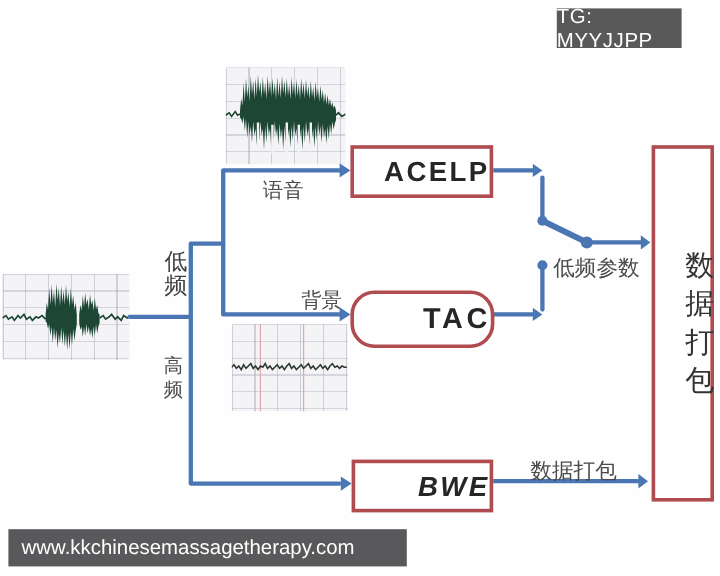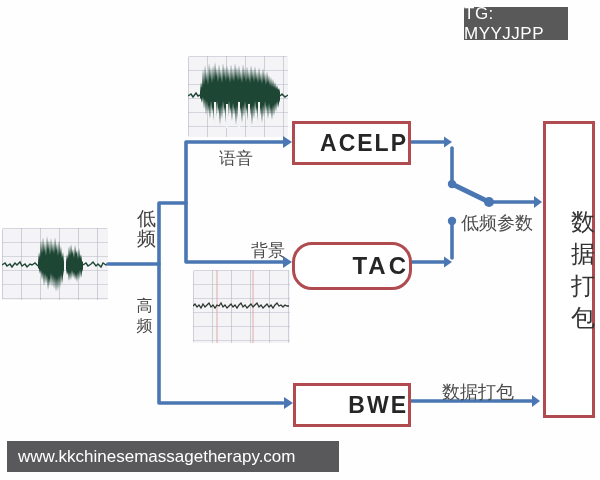--- a/index.html
+++ b/index.html
@@ -17,21 +17,21 @@
   .panel-noise{left:193px;top:270px;width:97px;height:73px;}
 
   
   .wires{position:absolute;left:0;top:0;width:600px;height:480px;pointer-events:none;}
 
   
   .node{position:absolute;background:#ffffff;border:3px solid #b04b50;box-sizing:border-box;
         display:flex;align-items:center;justify-content:flex-end;color:#262626;}
   .node-acelp{left:292px;top:121px;width:119px;height:44px;font-size:23px;font-weight:bold;letter-spacing:2px;}
   .node-tac{left:292px;top:242px;width:120px;height:48px;font-size:24px;font-weight:bold;letter-spacing:3px;border-radius:20px;}
-  .node-bwe{left:293px;top:383px;width:118px;height:44px;font-size:23px;font-weight:bold;letter-spacing:2px;}
+  .node-bwe{left:293px;top:383px;width:118px;height:44px;font-size:23px;font-weight:bold;letter-spacing:2px;font-style:italic;}
   .node-packer{left:543px;top:121px;width:52px;height:297px;font-size:20px;color:#333;}
 
   
   .lbl{position:absolute;color:#4b4b4b;font-size:17px;white-space:nowrap;}
   .lbl-speech{left:219px;top:147px;}
   .lbl-background{left:231px;top:239px;margin-left:20px;}
   .lbl-lowparams{left:461px;top:211px;font-size:18px;}
   .lbl-highparams{left:442px;top:380px;font-size:18px;}
   .vtext{width:21px;word-break:break-all;text-align:center;white-space:normal;}
   .lbl-lowband{left:136px;top:209px;font-size:19px;line-height:20px;color:#404040;font-family:Liberation Serif, serif;}

